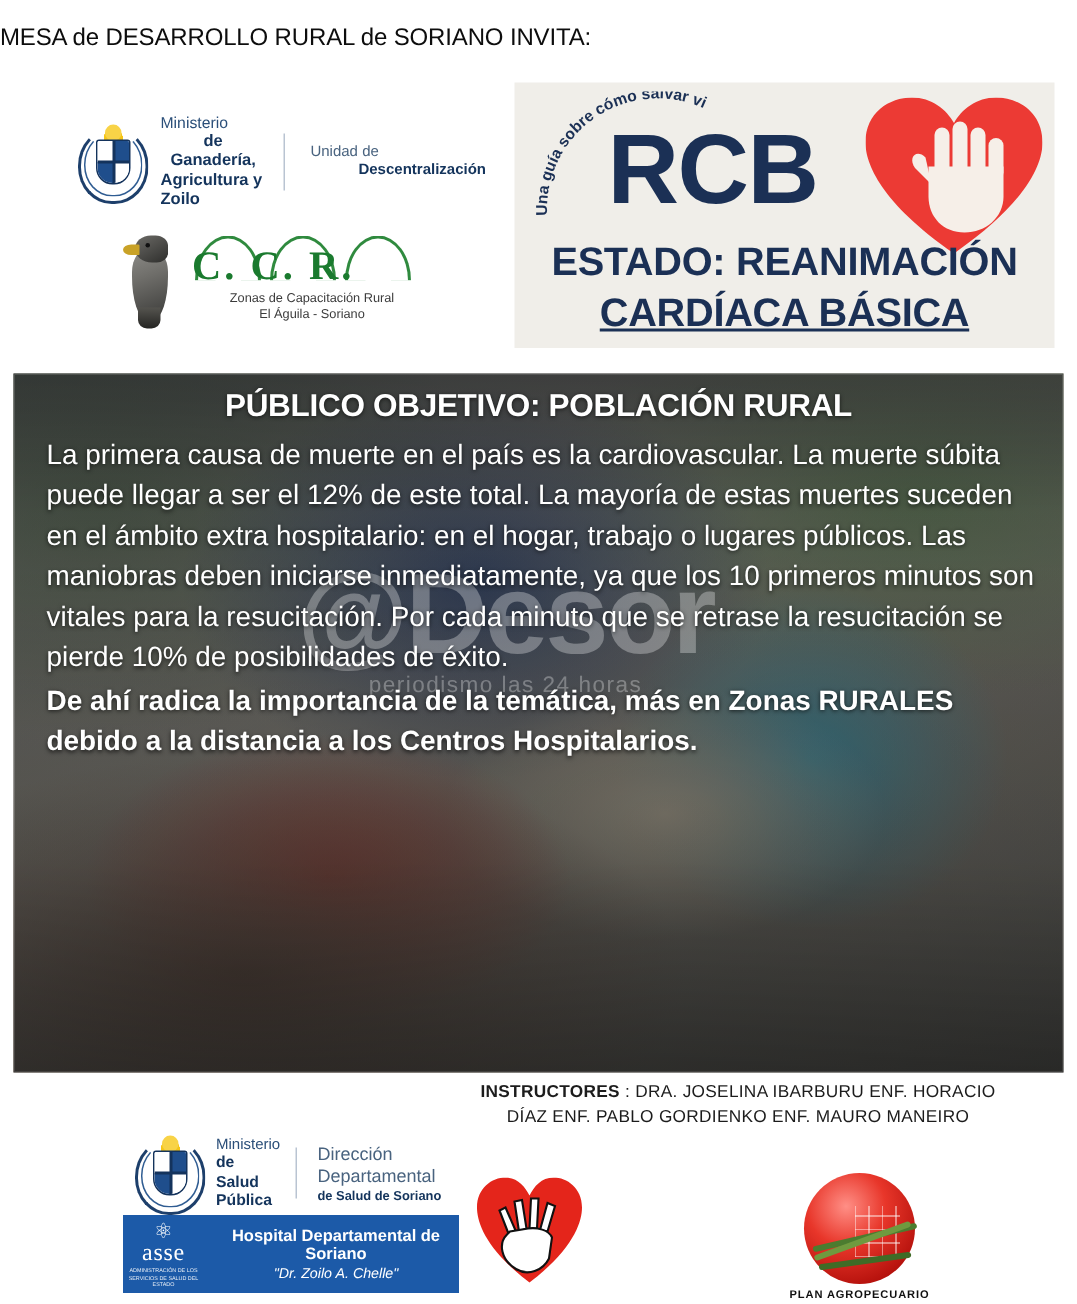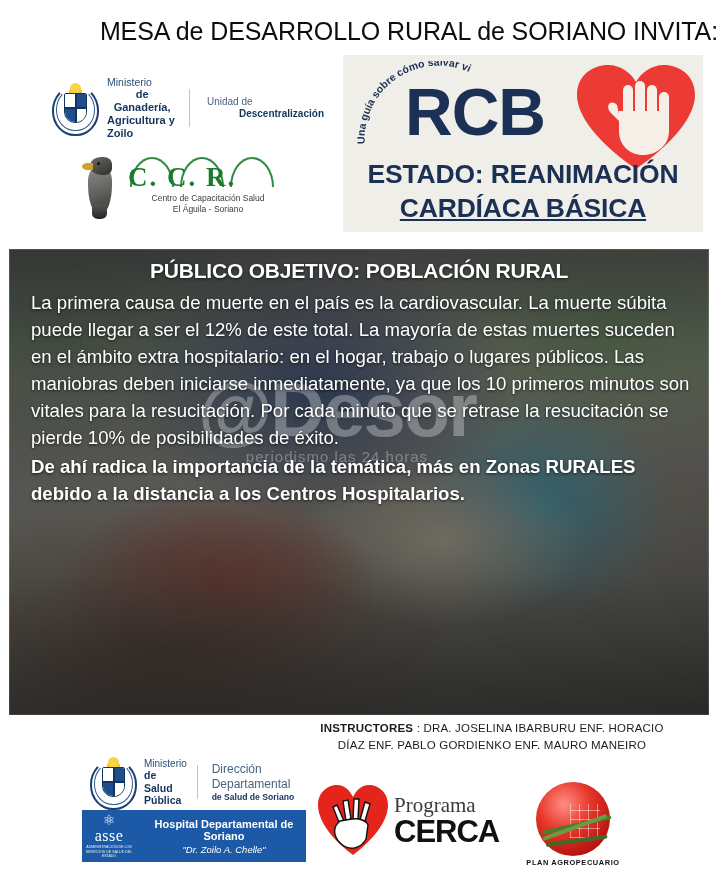--- a/index.html
+++ b/index.html
@@ -7,22 +7,22 @@
     width: 718px; height: 869px;
     background: #ffffff;
     font-family: "Liberation Sans", sans-serif;
     overflow: hidden;
   }
   #poster { position: relative; width: 718px; height: 869px; background:#fff; }
 
   
   .header-title {
     position: absolute; top: 17px; left: 0; width: 718px;
-    text-align: right;
-    font-size: 25px; font-weight: 400; letter-spacing: -0.1px;
+    text-align: left;
+    font-size: 16px; font-weight: 400; letter-spacing: -0.1px;
     color: #0d0d0d;
     font-family: "Liberation Sans", sans-serif;
   }
 
   
   .mgap-logo {
     position: absolute; left: 52px; top: 78px;
     width: 272px; height: 60px;
     display: flex; align-items: center; gap: 8px;
   }
@@ -284,21 +284,21 @@
       <div class="eye"></div>
     </div>
     <div class="ccr-text">
       <div class="ccr-arcs">
         <div class="arc a1"></div>
           <div class="arc a2"></div>
           <div class="arc a3"></div>
         <div class="ccr-letters">C. C. R.</div>
       </div>
       <div class="ccr-sub">
-        <div>Centro de Capacitación Salud</div>
+        <div>Zonas de Capacitación Rural</div>
         <div>El Águila - Soriano</div>
       </div>
     </div>
   </div>
 
   <div class="rcb-panel">
     <div class="rcb-arc-text">
       <svg viewBox="0 0 140 90" xmlns="http://www.w3.org/2000/svg">
         <defs>
           <path id="arcp" d="M 14,86 A 74,74 0 0 1 120,12" fill="none"></path>
@@ -395,24 +395,20 @@
         <path d="M35 70 C 6 48, 0 30, 0 20 C 0 7, 10 0, 19 0 C 27 0, 32 6, 35 12 C 38 6, 43 0, 51 0 C 60 0, 70 7, 70 20 C 70 30, 64 48, 35 70 Z" fill="#e4251b"></path>
         <g fill="#ffffff" stroke="#111" stroke-width="1.4">
           <path d="M22 40 L 15 22 L 19 20 L 26 36 Z"></path>
           <path d="M28 36 L 25 16 L 30 15 L 33 34 Z"></path>
           <path d="M35 34 L 36 14 L 41 14 L 40 34 Z"></path>
           <path d="M42 35 L 47 17 L 52 19 L 47 36 Z"></path>
           <path d="M20 38 C 14 44, 16 55, 26 61 C 34 66, 44 62, 48 54 L 50 40 C 48 35, 40 33, 34 34 L 22 36 Z"></path>
         </g>
       </svg>
     </div>
-    <div class="cerca-txt">
-      <div class="c1">Programa</div>
-      <div class="c2">CERCA</div>
-    </div>
   </div>
 
   <div class="agro-logo">
     <div class="agro-ball">
       <div class="sphere"></div>
       <div class="grid"></div>
       <div class="blade b1"></div>
       <div class="blade b2"></div>
       <div class="blade b3"></div>
     </div>

